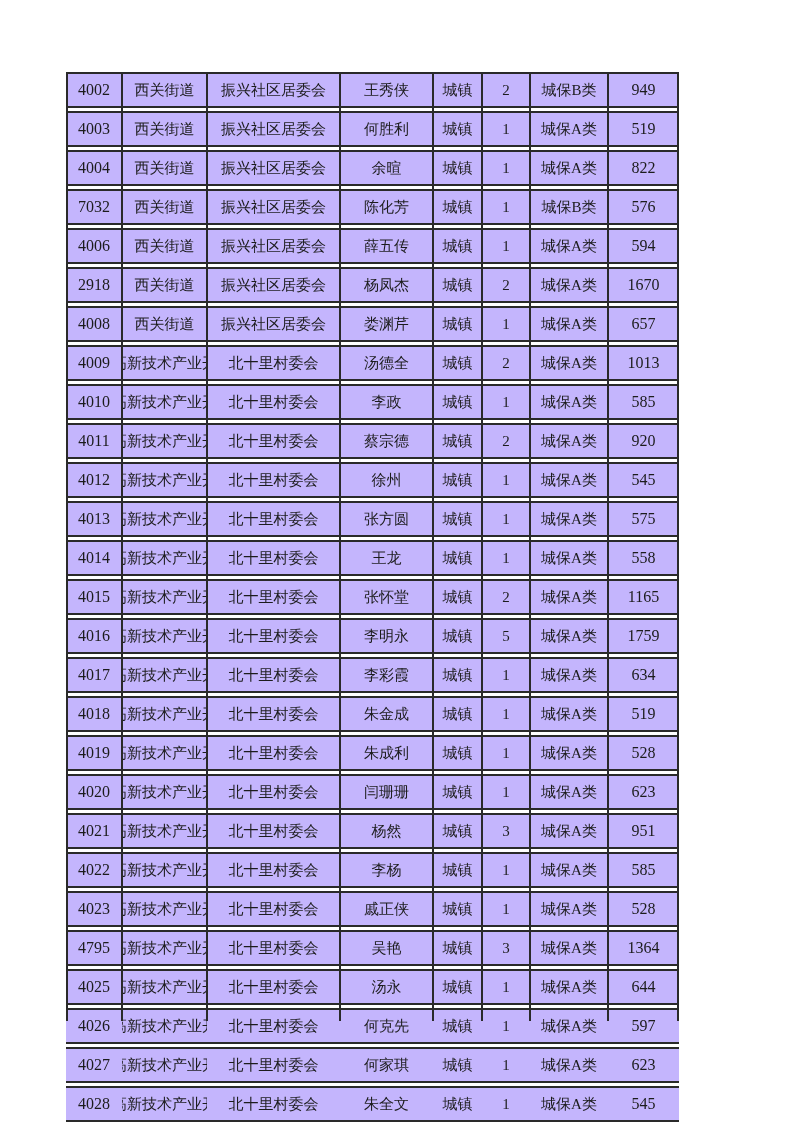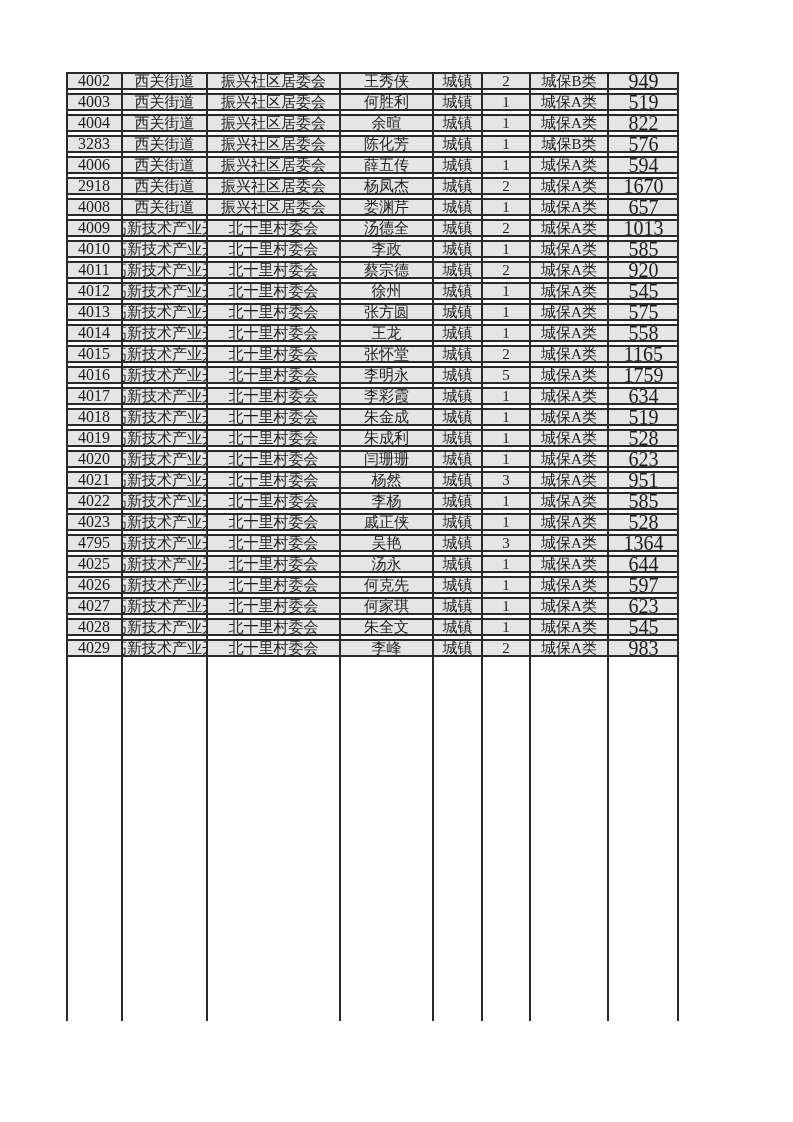--- a/index.html
+++ b/index.html
@@ -22,46 +22,46 @@
     width: 613px;
     height: 949px;
   }
   .rows {
     position: relative;
     width: 613px;
   }
   .trow {
     box-sizing: border-box;
     display: flex;
-    height: 18px;
+    height: 36px;
     margin-bottom: 3px;
     border-top: 2px solid #2a2a2a;
     border-bottom: 2px solid #2a2a2a;
-    background: #e5e5e5;
+    background: #c4b5fd;
   }
   .trow:last-child { margin-bottom: 0; text-align: center; }
   .cell {
     box-sizing: border-box;
     display: flex;
     align-items: center;
     justify-content: center;
     overflow: hidden;
     white-space: nowrap;
     font-size: 15px;
     line-height: 1;
     flex: none;
   }
   .c-id        { width: 56px; }
   .c-street    { width: 85px; }
   .c-committee { width: 133px; }
   .c-name      { width: 93px; }
   .c-category  { width: 49px; border-radius: 8px; }
   .c-count     { width: 48px; }
   .c-type      { width: 78px; }
-  .c-amount    { width: 71px; font-size: 20px; }
+  .c-amount    { width: 71px; font-size: 16px; }
   .c-id        { font-size: 16px; }
   
   .vline {
     position: absolute;
     top: 0;
     bottom: 0;
     width: 2px;
     background: #2a2a2a;
     pointer-events: none;
   }
@@ -107,21 +107,21 @@
     <div class="cell c-street">西关街道</div>
     <div class="cell c-committee">振兴社区居委会</div>
     <div class="cell c-name">余暄</div>
     <div class="cell c-category">城镇</div>
     <div class="cell c-count">1</div>
     <div class="cell c-type">城保A类</div>
     <div class="cell c-amount">822</div>
   </div>
 
   <div class="trow">
-    <div class="cell c-id">3283</div>
+    <div class="cell c-id">7032</div>
     <div class="cell c-street">西关街道</div>
     <div class="cell c-committee">振兴社区居委会</div>
     <div class="cell c-name">陈化芳</div>
     <div class="cell c-category">城镇</div>
     <div class="cell c-count">1</div>
     <div class="cell c-type">城保B类</div>
     <div class="cell c-amount">576</div>
   </div>
 
   <div class="trow">

